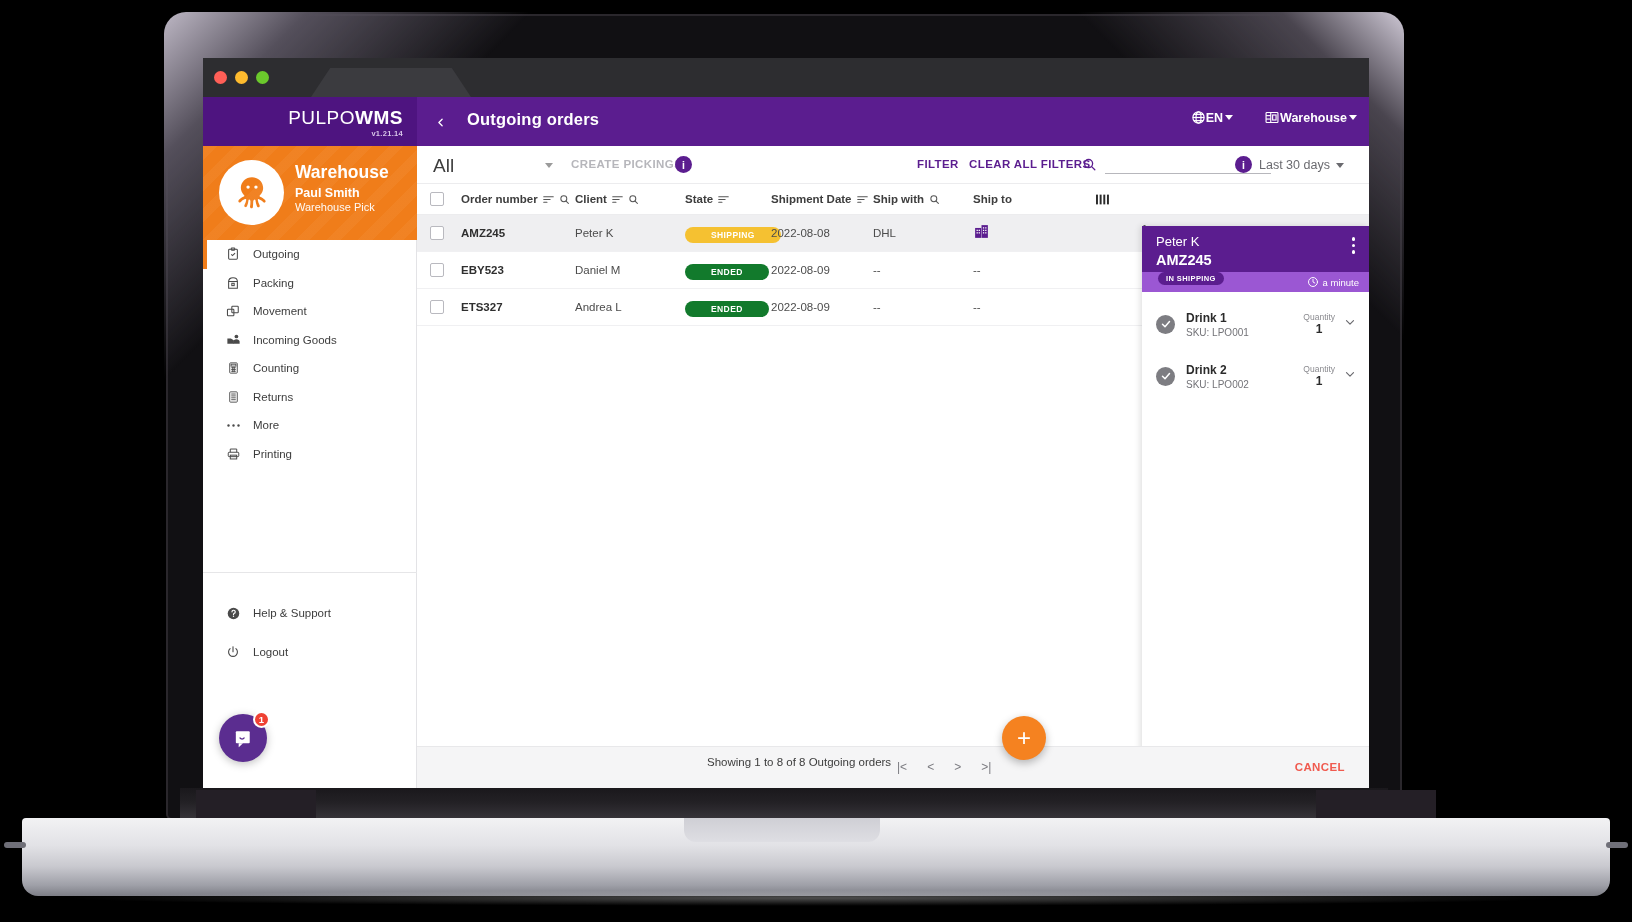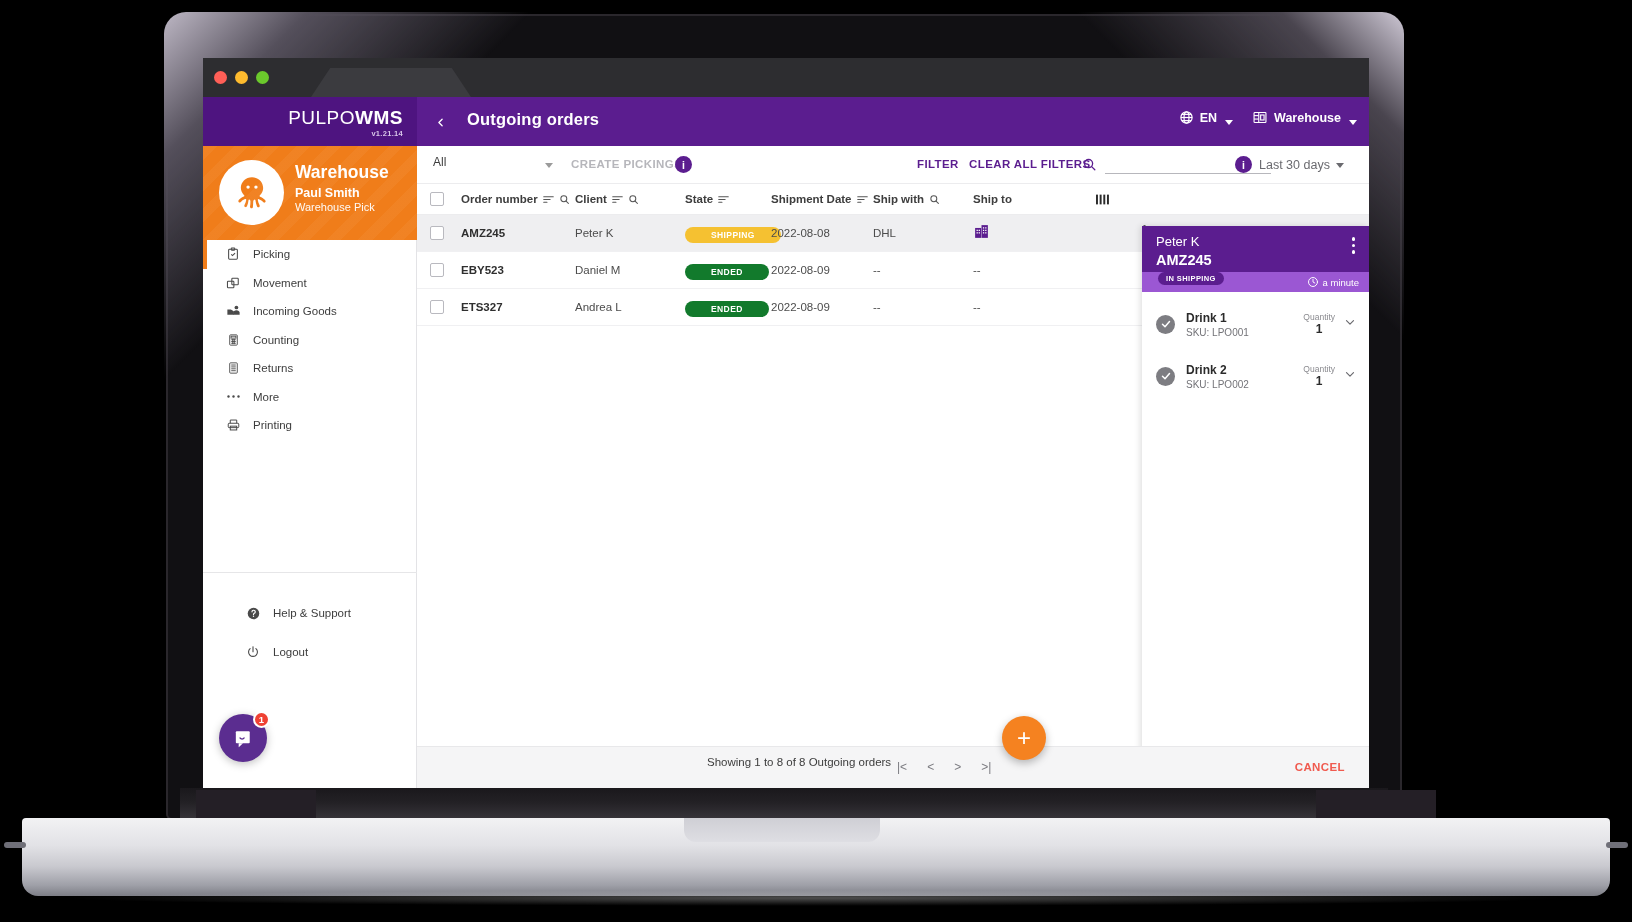--- a/index.html
+++ b/index.html
@@ -66,21 +66,21 @@
   #topbar { position:absolute; left:0; top:0; width:1166px; height:49px; background:#5b1d8f; }
   #brandbar { position:absolute; left:0; top:0; width:214px; height:49px; background:#4e1480; }
   #brand-logo { position:absolute; left:0; right:14px; top:10px; text-align:right; color:#fff; font-size:19px; letter-spacing:0.5px; }
   #brand-logo .thin { font-weight:300; }
   #brand-logo .bold { font-weight:700; }
   #brand-version { position:absolute; right:14px; top:32px; color:#d8c7e8; font-size:7.5px; font-weight:700; letter-spacing:0.3px; }
 
   #back-btn { position:absolute; left:224px; top:12px; width:26px; height:26px; color:#fff; display:flex; align-items:center; justify-content:center; cursor:pointer; }
   #page-title { position:absolute; left:264px; top:13px; color:#fff; font-size:16.5px; font-weight:700; letter-spacing:0.2px; }
 
-  .top-right-item { position:absolute; top:13px; display:flex; align-items:flex-end; gap:6px; color:#fff; font-size:12.5px; font-weight:700; cursor:pointer; }
+  .top-right-item { position:absolute; top:13px; display:flex; align-items:center; color:#fff; font-size:12.5px; font-weight:700; cursor:pointer; }
   #lang-switch { right:136px; }
   #warehouse-switch { right:12px; }
   .caret-down { width:0; height:0; border-left:4px solid transparent; border-right:4px solid transparent; border-top:5px solid #fff; margin-left:2px; }
 
   
   #sidebar { position:absolute; left:0; top:49px; width:214px; height:642px; background:#ffffff; border-right:1px solid #e3e3e6; }
   #user-card { position:absolute; left:0; top:0; width:214px; height:94px; background:#f07d1a; overflow:hidden; }
   #user-card:after { content:""; position:absolute; inset:0;
     background:repeating-linear-gradient(135deg, rgba(255,255,255,0.045) 0 10px, rgba(255,255,255,0) 10px 22px); }
   #avatar { position:absolute; left:16px; top:14px; width:65px; height:65px; border-radius:50%; background:#fff; display:flex; align-items:center; justify-content:center; }
@@ -88,32 +88,32 @@
   #user-title { font-size:17.5px; font-weight:700; line-height:1.2; }
   #user-name { font-size:12.5px; font-weight:700; margin-top:3px; }
   #user-role { font-size:11px; font-weight:400; margin-top:1px; opacity:.96; }
 
   #nav-list { position:absolute; left:0; top:94px; width:214px; }
   .nav-item { position:relative; height:28.5px; display:flex; align-items:center; padding-left:22px; gap:12px; cursor:pointer; }
   .nav-item.active:before { content:""; position:absolute; left:0; top:0; width:4px; height:28.5px; background:#f07d1a; }
   .nav-icon { width:16px; height:16px; color:#4a4a4a; display:flex; align-items:center; justify-content:center; flex:0 0 16px; }
   .nav-label { font-size:11.5px; color:#3d3d3d; }
   #nav-divider { position:absolute; left:0; top:426px; width:214px; height:1px; background:#e6e6e8; }
-  #nav-footer { position:absolute; left:0; top:450px; width:214px;padding-left:20px; }
+  #nav-footer { position:absolute; left:0; top:450px; width:214px; }
 
   #intercom { position:absolute; left:16px; bottom:26px; width:48px; height:48px; border-radius:50%;
     background:#5b2d90; display:flex; align-items:center; justify-content:center; cursor:pointer; box-shadow:0 2px 8px rgba(0,0,0,.25); }
   #intercom-badge { position:absolute; right:-3px; top:-3px; width:17px; height:17px; border-radius:50%; background:#ef4133; color:#fff; font-size:9.5px; font-weight:700; display:flex; align-items:center; justify-content:center; border:2px solid #fff; }
 
   
   #content { position:absolute; left:214px; top:49px; width:952px; height:642px; background:#fff; }
 
   
   #toolbar { position:absolute; left:0; top:0; width:952px; height:38px; border-bottom:1px solid #ececee; }
-  #status-select { position:absolute; left:16px; top:9px; width:120px; font-size:12px; color:#3d3d3d; }
+  #status-select { position:absolute; left:16px; top:9px; width:120px; font-size:19px; color:#3d3d3d; }
   #select-caret { position:absolute; left:128px; top:17px; width:0; height:0; border-left:4px solid transparent; border-right:4px solid transparent; border-top:5px solid #9b9b9b; }
   #create-pickings { position:absolute; left:154px; top:12px; font-size:11.5px; font-weight:700; letter-spacing:0.4px; color:#b6b6bb; cursor:pointer; }
   #create-info { position:absolute; left:258px; top:10px; width:17px; height:17px; border-radius:50%; background:#5b1d8f; color:#fff; font-size:10.5px; font-weight:700; display:flex; align-items:center; justify-content:center; cursor:pointer; }
   #filter-btn { position:absolute; left:500px; top:12px; font-size:11.5px; font-weight:700; letter-spacing:0.4px; color:#5b1d8f; cursor:pointer; }
   #clear-filters-btn { position:absolute; left:552px; top:12px; font-size:11.5px; font-weight:700; letter-spacing:0.4px; color:#5b1d8f; cursor:pointer; }
   #search-icon-top { position:absolute; left:665px; top:11px; color:#5b1d8f; cursor:pointer; }
   #search-input { position:absolute; left:688px; top:10px; width:166px; height:18px; border:none; border-bottom:1px solid #b7b7bc; outline:none; background:transparent; font-size:12px; font-family:"Liberation Sans",sans-serif; }
   #range-info { position:absolute; left:818px; top:10px; width:17px; height:17px; border-radius:50%; background:#5b1d8f; color:#fff; font-size:10.5px; font-weight:700; display:flex; align-items:center; justify-content:center; cursor:pointer; }
   #date-range { position:absolute; left:842px; top:12px; font-size:12.5px; color:#6a6a6f; display:flex; align-items:center; gap:4px; cursor:pointer; }
   #date-range .caret-down { border-top-color:#6a6a6f; }
@@ -251,23 +251,33 @@
         <div id="nav-list">
 
           <div class="nav-item active">
             <span class="nav-icon">
               <svg width="14" height="14" viewBox="0 0 24 24" fill="none" stroke="currentColor" stroke-width="1.8">
                   <rect x="4.5" y="4" width="15" height="17" rx="1.6"></rect>
                   <rect x="9" y="1.8" width="6" height="3.6" rx="1"></rect>
                   <polyline points="9 12.5 11.2 14.7 15.5 10.3"></polyline>
                 </svg>
             </span>
-            <span class="nav-label">Picking</span>
-          </div>
-
+            <span class="nav-label">Outgoing</span>
+          </div>
+
+          <div class="nav-item">
+            <span class="nav-icon">
+              <svg width="14" height="14" viewBox="0 0 24 24" fill="none" stroke="currentColor" stroke-width="1.8">
+                  <path d="M4.5 9.5h15V21H4.5z"></path>
+                  <path d="M4.5 9.5C4.5 5.5 7.8 3 12 3s7.5 2.5 7.5 6.5"></path>
+                  <rect x="10" y="12.5" width="4" height="4"></rect>
+                </svg>
+            </span>
+            <span class="nav-label">Packing</span>
+          </div>
 
           <div class="nav-item">
             <span class="nav-icon">
               <svg width="14" height="14" viewBox="0 0 24 24" fill="none" stroke="currentColor" stroke-width="1.8">
                   <rect x="2.5" y="9" width="11" height="11" rx="1.2"></rect>
                   <rect x="10" y="4" width="11" height="11" rx="1.2"></rect>
                 </svg>
             </span>
             <span class="nav-label">Movement</span>
           </div>

